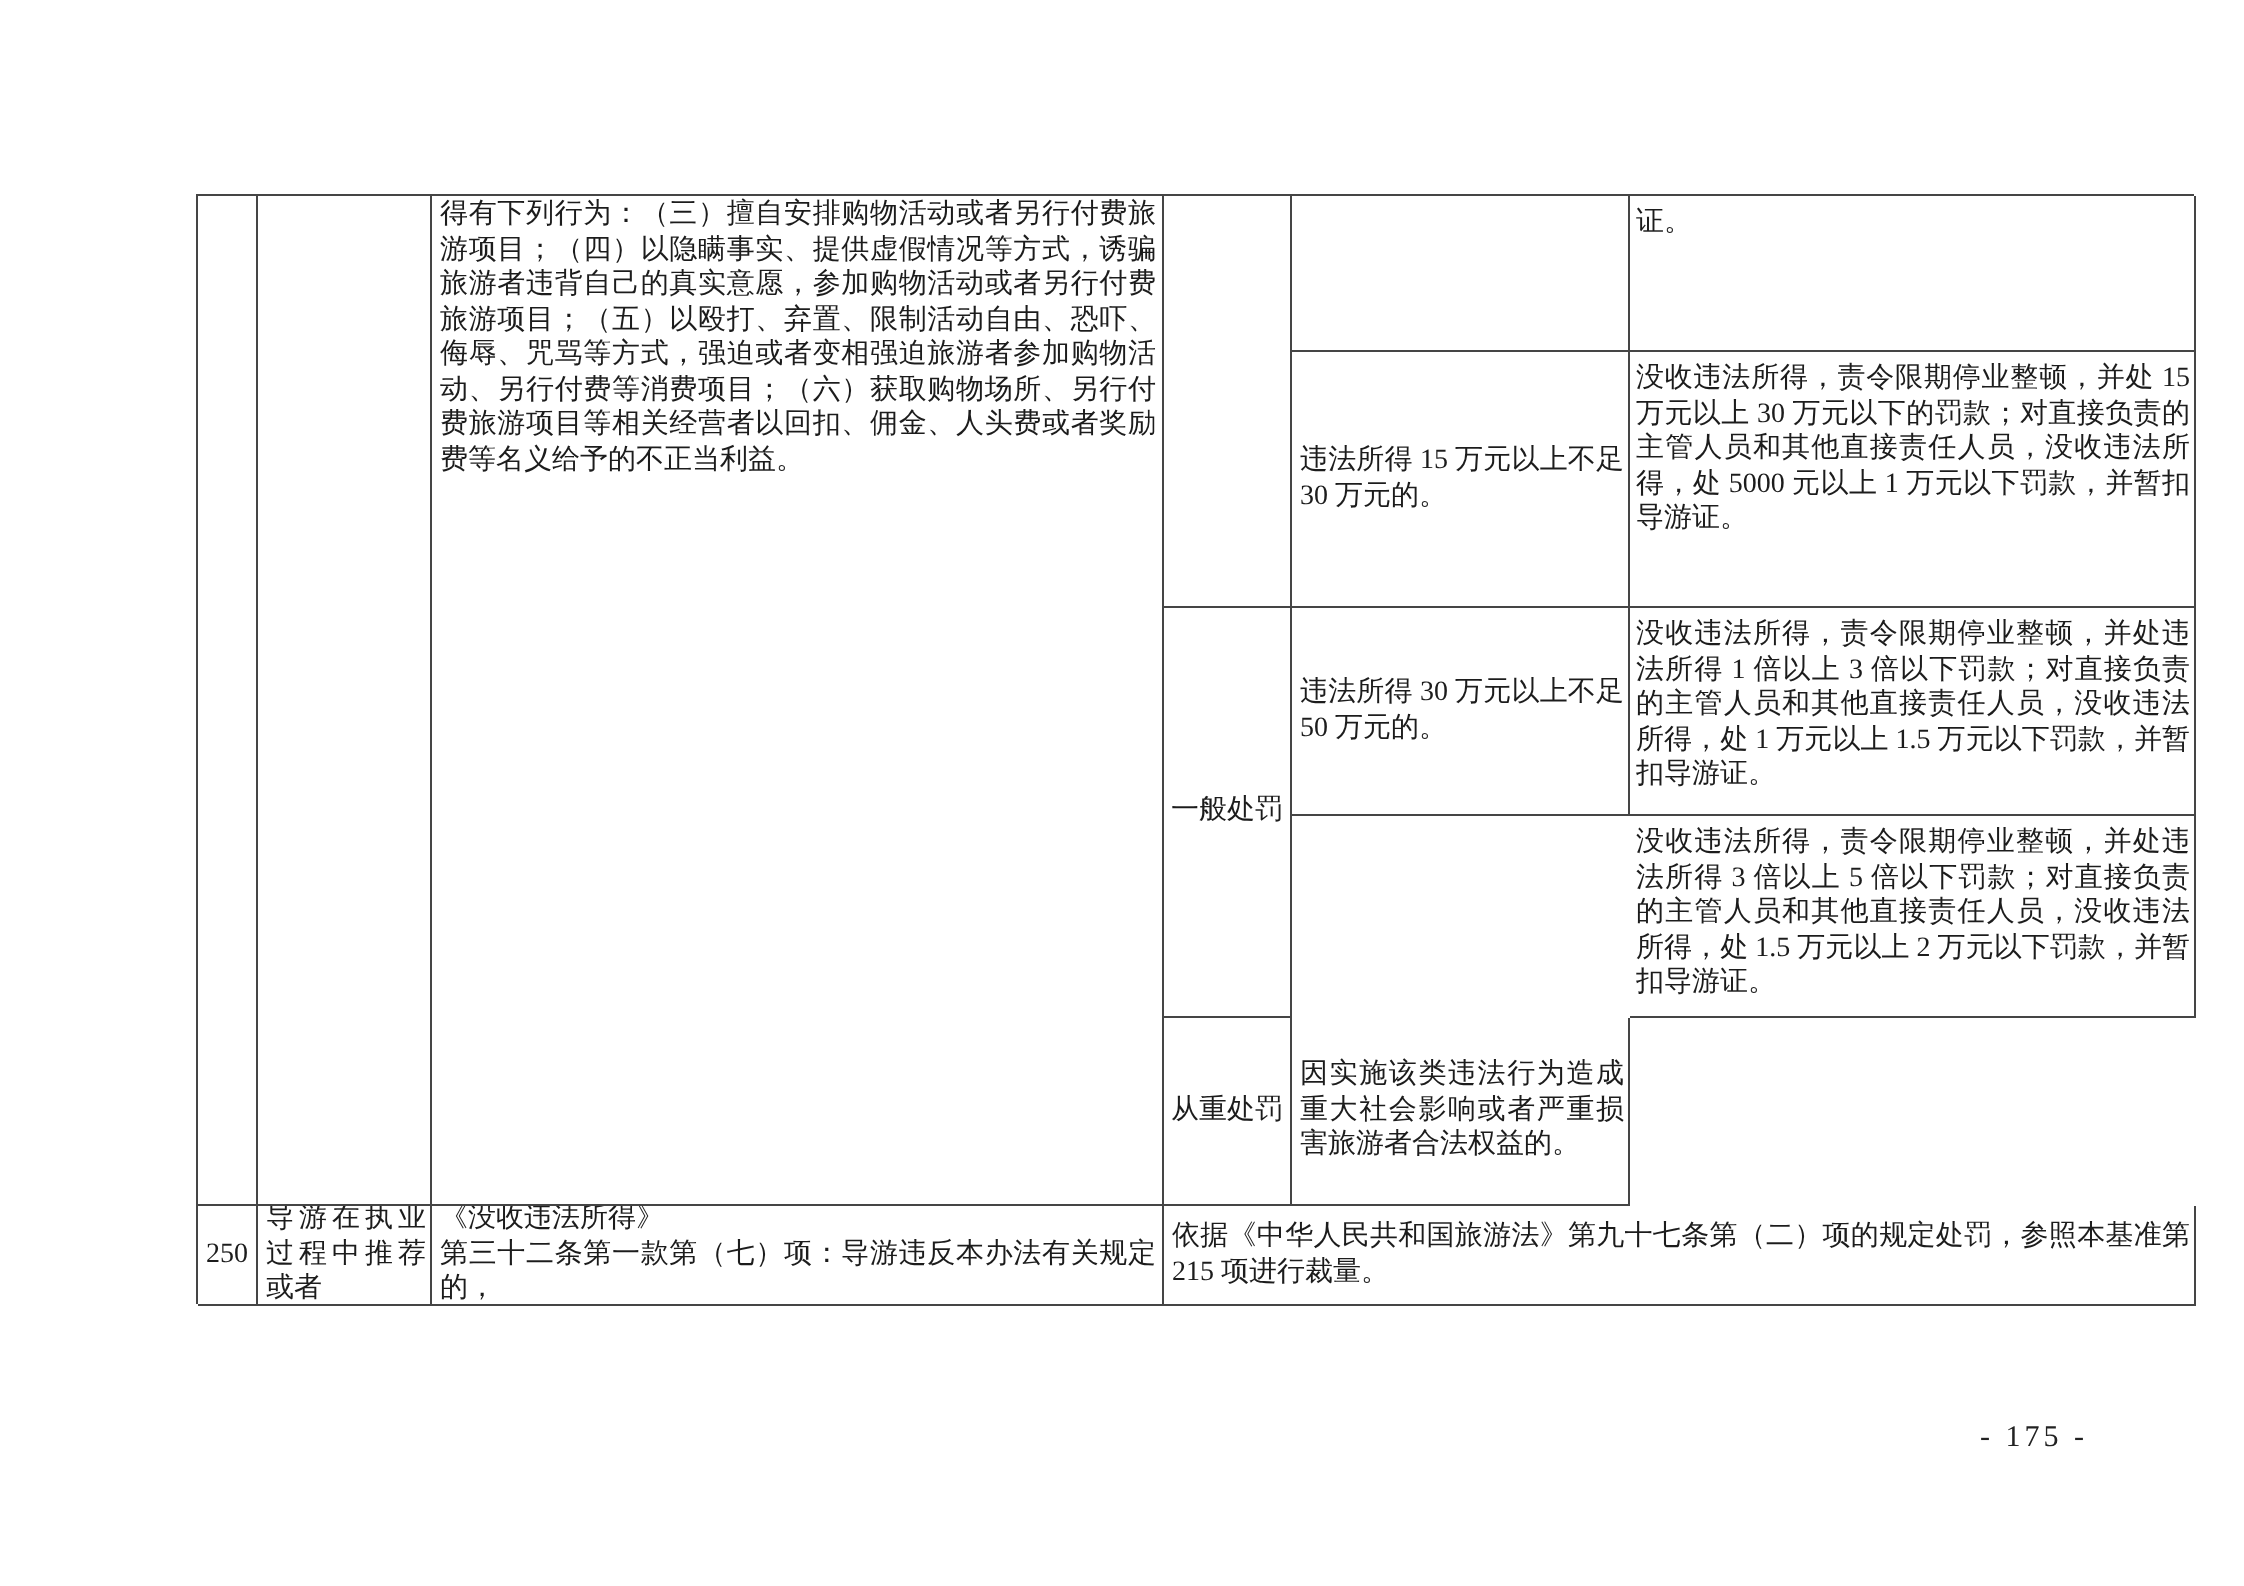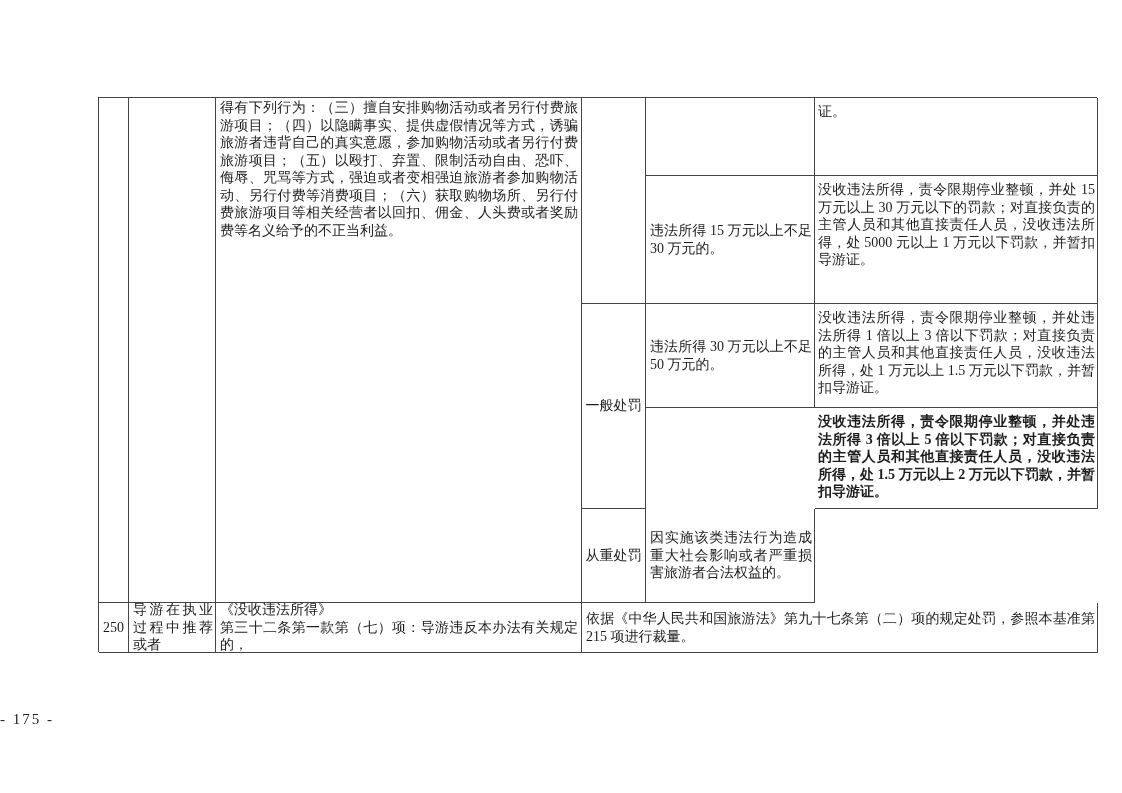--- a/index.html
+++ b/index.html
@@ -34,21 +34,21 @@
   .top-left{display:block;text-align:justify;word-break:break-all;}
   .v-center{display:flex;flex-direction:column;justify-content:center;}
   .h-center{align-items:center;text-align:center;}
   .just{text-align:justify;word-break:break-all;}
   .basis-big{padding:1px 3px 2px 4px;}
   .detail{padding:5px 2px 2px 3px;}
   .cond{padding:2px 2px 2px 4px;}
   .page-number{
     position:absolute;
     top:711px;left:0;width:1044px;
-    text-align:left;
+    text-align:right;
     font-size:15px;
     letter-spacing:2px;
     color:#222222;
   }
 </style>
 </head>
 <body>
 
 <div class="page">
 
@@ -70,21 +70,21 @@
 
     <div class="cell detail just" style="grid-column:6;grid-row:2;">没收违法所得，责令限期停业整顿，并处 15 万元以上 30 万元以下的罚款；对直接负责的主管人员和其他直接责任人员，没收违法所得，处 5000 元以上 1 万元以下罚款，并暂扣导游证。</div>
 
     <div class="cell v-center h-center" style="grid-column:4;grid-row:3 / span 2;">一般处罚</div>
 
     <div class="cell cond v-center just" style="grid-column:5;grid-row:3;">违法所得 30 万元以上不足 50 万元的。</div>
 
     <div class="cell detail just" style="grid-column:6;grid-row:3;">没收违法所得，责令限期停业整顿，并处违法所得 1 倍以上 3 倍以下罚款；对直接负责的主管人员和其他直接责任人员，没收违法所得，处 1 万元以上 1.5 万元以下罚款，并暂扣导游证。</div>
 
 
-    <div class="cell detail just" style="grid-column:6;grid-row:4;font-weight:bold;">没收违法所得，责令限期停业整顿，并处违法所得 3 倍以上 5 倍以下罚款；对直接负责的主管人员和其他直接责任人员，没收违法所得，处 1.5 万元以上 2 万元以下罚款，并暂扣导游证。</div>
+    <div class="cell detail just" style="grid-column:6;grid-row:4;">没收违法所得，责令限期停业整顿，并处违法所得 3 倍以上 5 倍以下罚款；对直接负责的主管人员和其他直接责任人员，没收违法所得，处 1.5 万元以上 2 万元以下罚款，并暂扣导游证。</div>
 
     <div class="cell v-center h-center" style="grid-column:4;grid-row:5;">从重处罚</div>
 
     <div class="cell cond v-center just" style="grid-column:5;grid-row:5;">因实施该类违法行为造成重大社会影响或者严重损害旅游者合法权益的。</div>
 
 
     <div class="cell v-center h-center" style="grid-column:1;grid-row:6;padding:0;">250</div>
 
     <div class="cell cond v-center just" style="grid-column:2;grid-row:6;">导游在执业过程中推荐或者</div>
 

